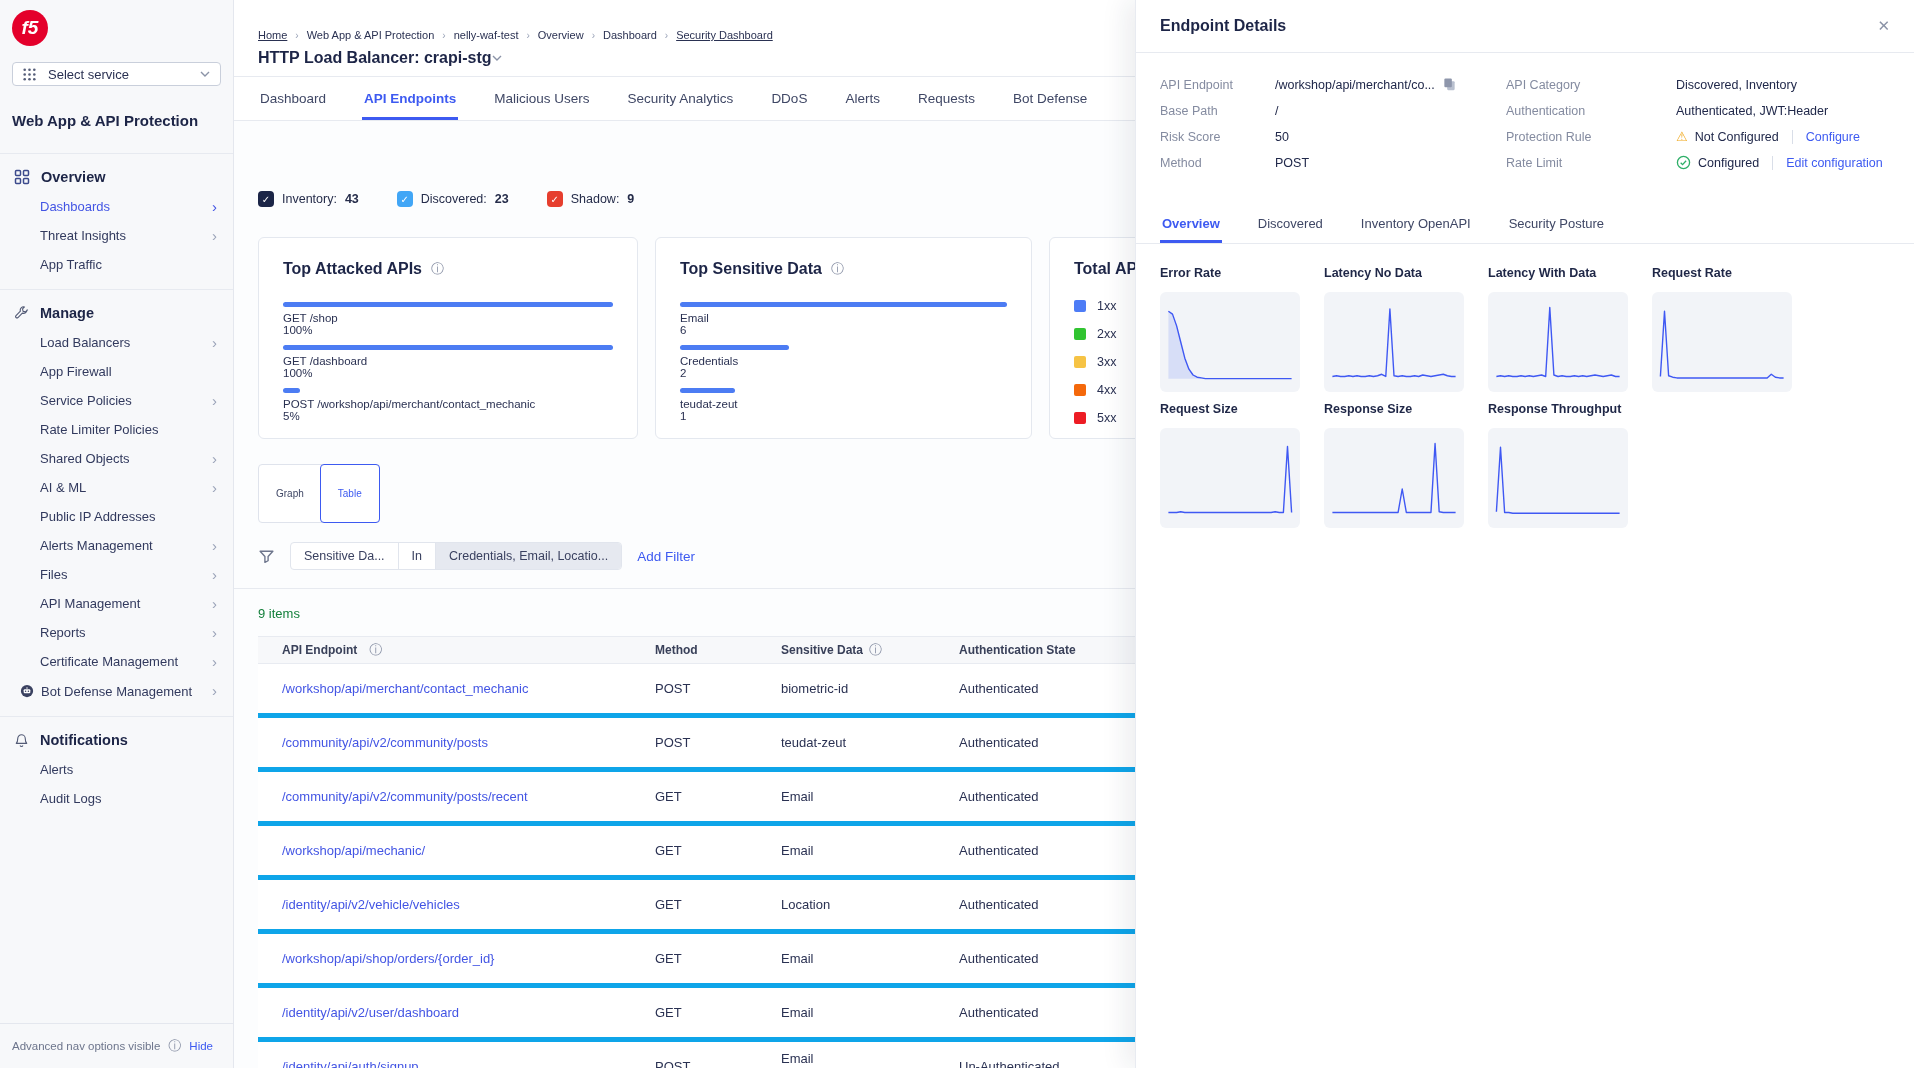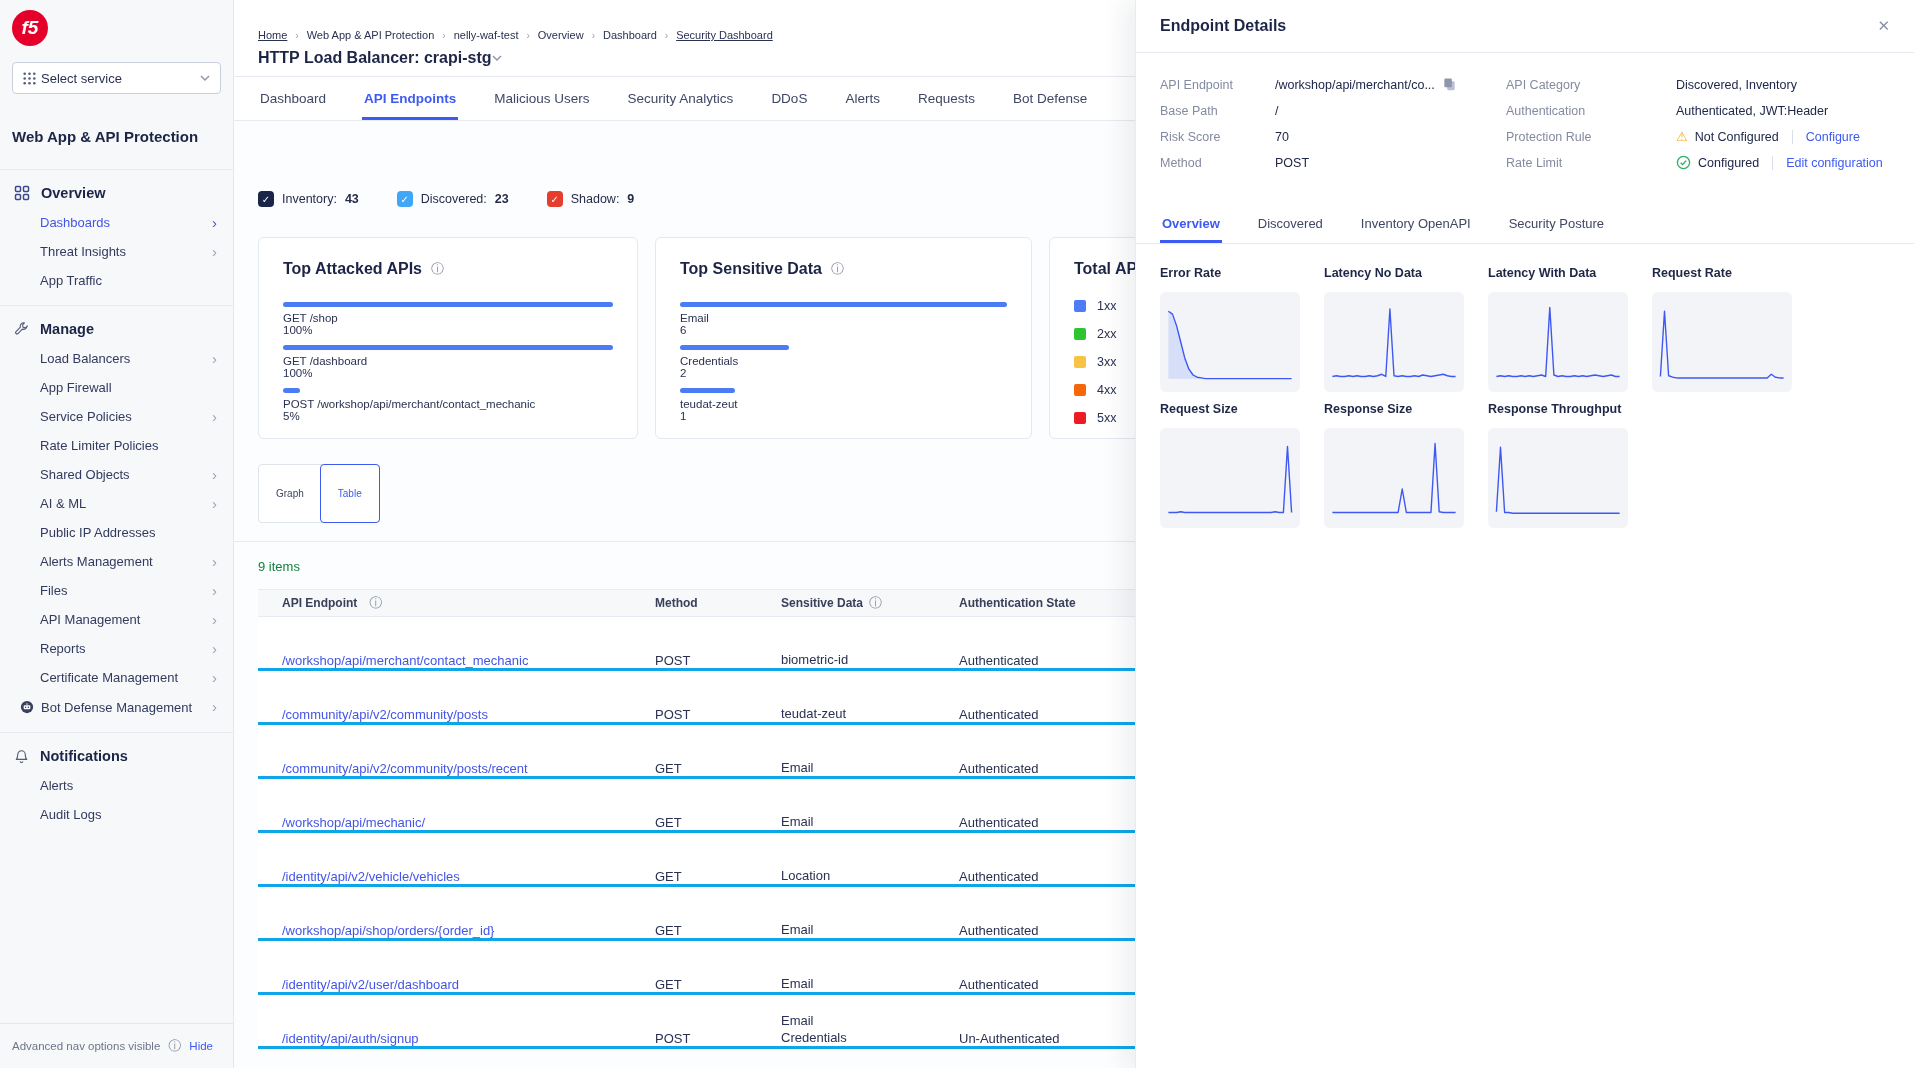--- a/index.html
+++ b/index.html
@@ -3,21 +3,21 @@
 <meta charset="utf-8">
 <style>
   * { margin:0; padding:0; box-sizing:border-box; }
   html,body { width:1914px; height:1068px; overflow:hidden; }
   body { font-family:"Liberation Sans", sans-serif; background:#fff; color:#252c4a; position:relative; }
   .link { color:#3d5af1; cursor:pointer; }
 
   
   .sidebar { position:absolute; left:0; top:0; width:234px; height:100%; background:#f7f8fa; border-right:1px solid #e4e7ee; display:flex; flex-direction:column; }
   .logo { width:36px; height:36px; border-radius:50%; background:#e4002b; color:#fff; font-weight:bold; font-style:italic; display:flex; align-items:center; justify-content:center; font-size:19px; margin:10px 0 0 12px; }
-  .select-service { margin:16px 12px 8px; height:32px; background:#fff; border:1px solid #c9cfdb; border-radius:4px; display:flex; align-items:center; gap:5px; padding:0 10px; font-size:13px; color:#2a3152; cursor:pointer; }
+  .select-service { margin:16px 12px 0; height:24px; background:#fff; border:1px solid #c9cfdb; border-radius:4px; display:flex; align-items:center; gap:12px; padding:0 10px; font-size:13px; color:#2a3152; cursor:pointer; }
   .select-service .chev-down { margin-left:auto; }
   .sb-title { font-size:15px; font-weight:bold; color:#1d2547; margin:26px 12px 0; }
   .sb-divider { border-top:1px solid #e7eaf0; }
   .sb-title + .sb-divider, .title-div { margin-top:24px; }
   .sb-section { padding:8px 0 10px; }
   .sb-head { display:flex; align-items:center; gap:11px; padding:7px 14px; font-size:14.5px; font-weight:bold; color:#1d2547; cursor:pointer; }
   .sb-item { display:flex; align-items:center; padding:8px 10px 8px 40px; font-size:13px; color:#323a5e; cursor:pointer; line-height:13px; }
   .sb-item .sb-item-ico { margin:0 7px 0 -20px; display:flex; }
   .sb-item .chev { margin-left:auto; color:#9aa3b8; font-size:15px; line-height:12px; padding-right:6px; }
   .sb-item.active { color:#4355e4; }
@@ -57,21 +57,21 @@
   .frow { display:flex; align-items:center; gap:15px; margin-top:19px; }
   .fgroup { display:flex; border:1px solid #e1e5ed; border-radius:4px; overflow:hidden; background:#fff; font-size:12.5px; color:#3a4160; }
   .fcell { padding:6px 13px; cursor:pointer; }
   .fcell.op { border-left:1px solid #e1e5ed; border-right:1px solid #e1e5ed; }
   .fcell.vals { background:#e6e9f0; }
   .addf { font-size:13.5px; }
   .tdivider { border-top:1px solid #e7eaf0; margin:18px -24px 0; }
   .items-count { margin-top:17px; font-size:13px; color:#15803d; }
   .table { margin-top:15px; width:1632px; }
   .thead { display:flex; background:#f7f8fa; border-top:1px solid #e8ebf1; border-bottom:1px solid #e8ebf1; height:28px; align-items:center; font-size:12px; color:#394059; font-weight:bold; }
-  .trow { display:flex; border-bottom:3px solid #0ea5e9; min-height:54px; align-items:flex-end; font-size:13px; color:#2a3152; background:#fff; cursor:pointer; }
+  .trow { display:flex; border-bottom:5px solid #0ea5e9; min-height:54px; align-items:center; font-size:13px; color:#2a3152; background:#fff; cursor:pointer; }
   .c-ep { width:397px; padding-left:24px; display:flex; align-items:center; gap:6px; }
   .c-me { width:126px; } .c-se { width:178px; line-height:17px; } .c-au { width:240px; }
   .ep-link { color:#4355e4; cursor:pointer; }
   .hscroll { position:absolute; bottom:5px; left:512px; width:640px; height:8px; border-radius:4px; background:#bcc2cf; cursor:pointer; }
 
   
   .panel { position:absolute; top:0; right:0; width:779px; height:100%; background:#fff; border-left:1px solid #e8ebf1; box-shadow:-10px 0 24px rgba(25,35,70,.08); }
   .phead { display:flex; justify-content:space-between; align-items:center; padding:17px 24px; border-bottom:1px solid #e7eaf0; }
   .phead h2 { font-size:16px; font-weight:bold; color:#1d2547; }
   .pclose { color:#8b93a7; font-size:15px; cursor:pointer; }
@@ -381,20 +381,33 @@
             </div>
           </div>
       </div>
     </div>
 
     <div class="toggle" id="toggle">
         <div class="tg">Graph</div>
         <div class="tg active">Table</div>
       </div>
 
+    <div class="frow">
+      <span style="display:flex">
+        <svg width="17" height="17" viewBox="0 0 16 16">
+            <path d="M2 3h12L9.5 8v4l-3 1.5V8z" fill="none" stroke="#6d758c" stroke-width="1.3" stroke-linejoin="round"></path>
+          </svg>
+      </span>
+      <div class="fgroup">
+        <span class="fcell">Sensitive Da...</span>
+        <span class="fcell op">In</span>
+        <span class="fcell vals">Credentials, Email, Locatio...</span>
+      </div>
+      <span class="link addf">Add Filter</span>
+    </div>
 
     <div class="tdivider"></div>
     <div class="items-count">9 items</div>
 
     <div class="table">
       <div class="thead" id="thead">
           <div class="c-ep">
             <span>API Endpoint</span>
             <span class="info-ic" style="margin-left: 6px;">ⓘ</span>
           </div>
@@ -511,21 +524,21 @@
         </div>
         <div class="drow">
           <span class="dlabel">Base Path</span>
           <span class="dvalue">
             <span>/</span>
           </span>
         </div>
         <div class="drow">
           <span class="dlabel">Risk Score</span>
           <span class="dvalue">
-            <span>70</span>
+            <span>50</span>
           </span>
         </div>
         <div class="drow">
           <span class="dlabel">Method</span>
           <span class="dvalue">
             <span>POST</span>
           </span>
         </div>
       </div>
     <div class="dcol2" id="dcol2">

